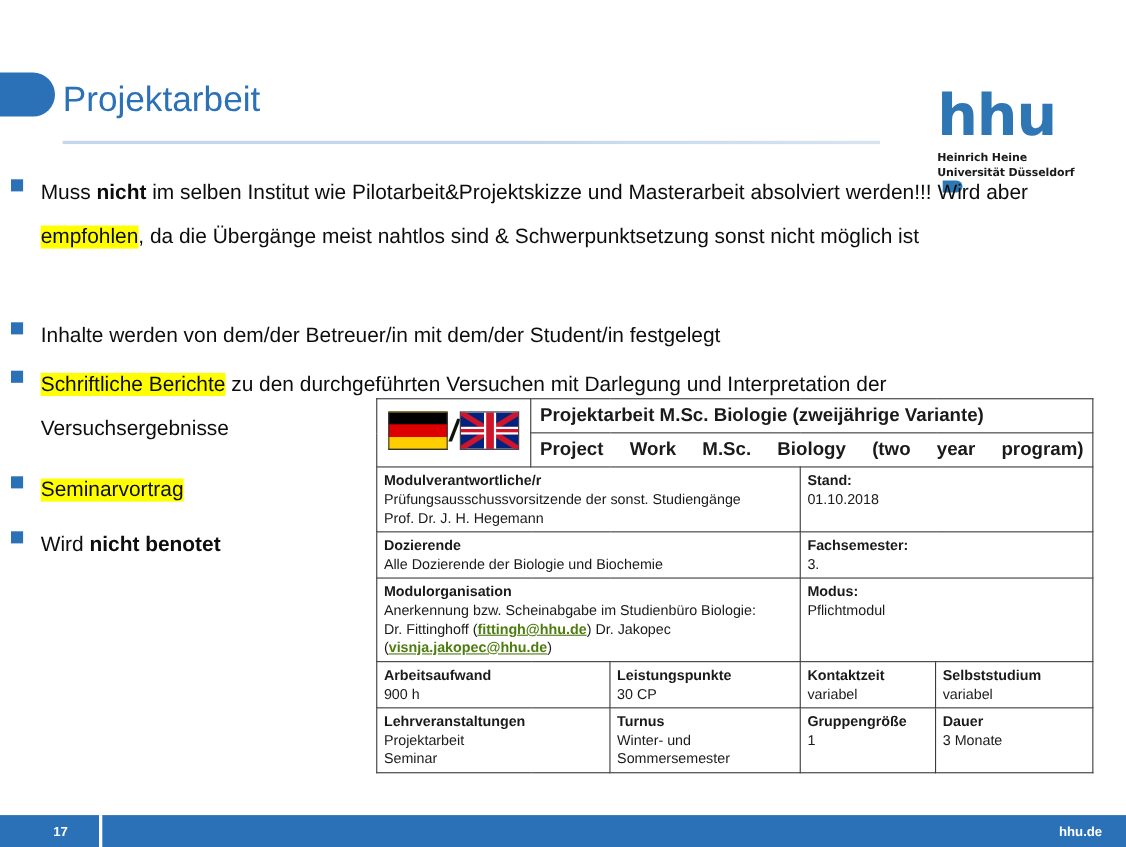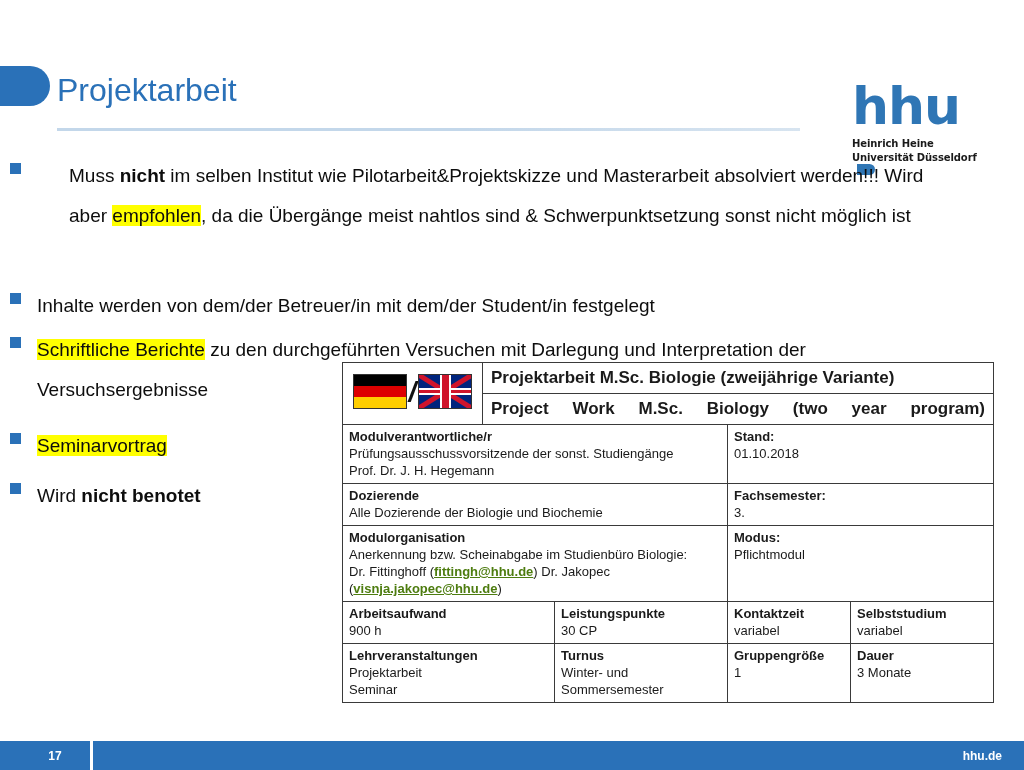--- a/index.html
+++ b/index.html
@@ -103,21 +103,21 @@
     line-height: 40px;
     color: #0d0d0d;
   }
   .hl {
     background: #ffff00;
   }
   .bold {
     font-weight: bold;
   }
 
-  #bullet-1 { left: 10px; top: 156px; width: 940px; gap: 32px; }
+  #bullet-1 { left: 10px; top: 156px; width: 940px; }
   #bullet-2 { left: 10px; top: 286px; width: 940px; }
   #bullet-3 { left: 10px; top: 330px; width: 960px; }
   #bullet-4 { left: 10px; top: 426px; width: 400px; }
   #bullet-5 { left: 10px; top: 476px; width: 400px; }
 
   
   #module-table {
     position: absolute;
     left: 342px;
     top: 362px;

